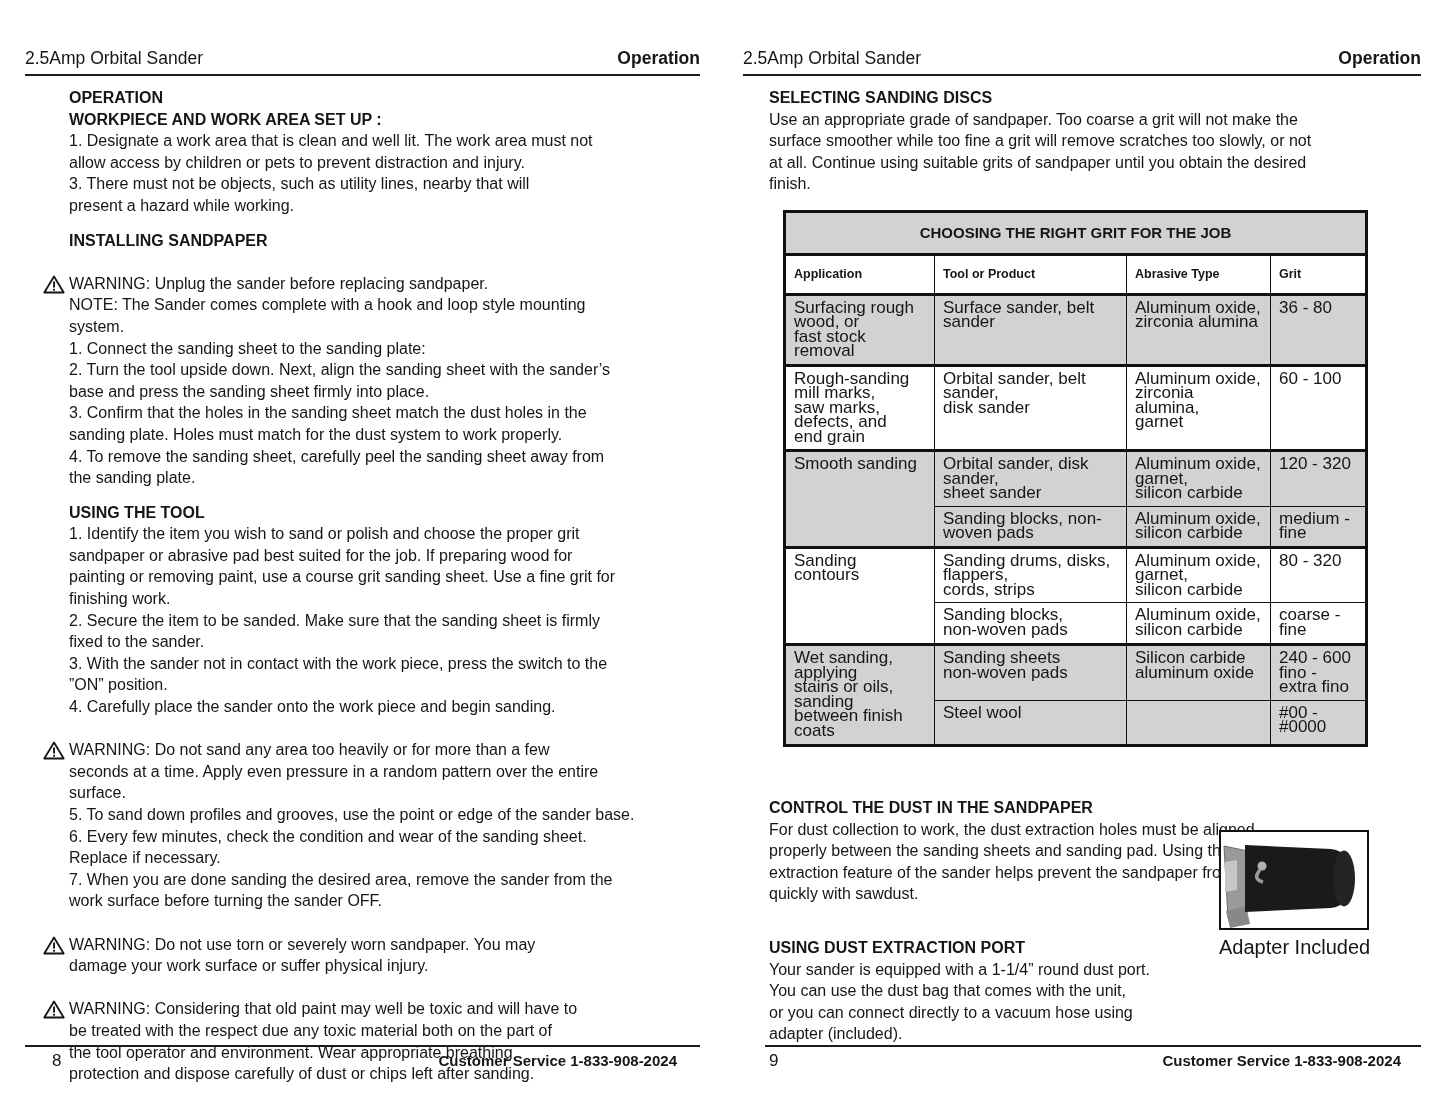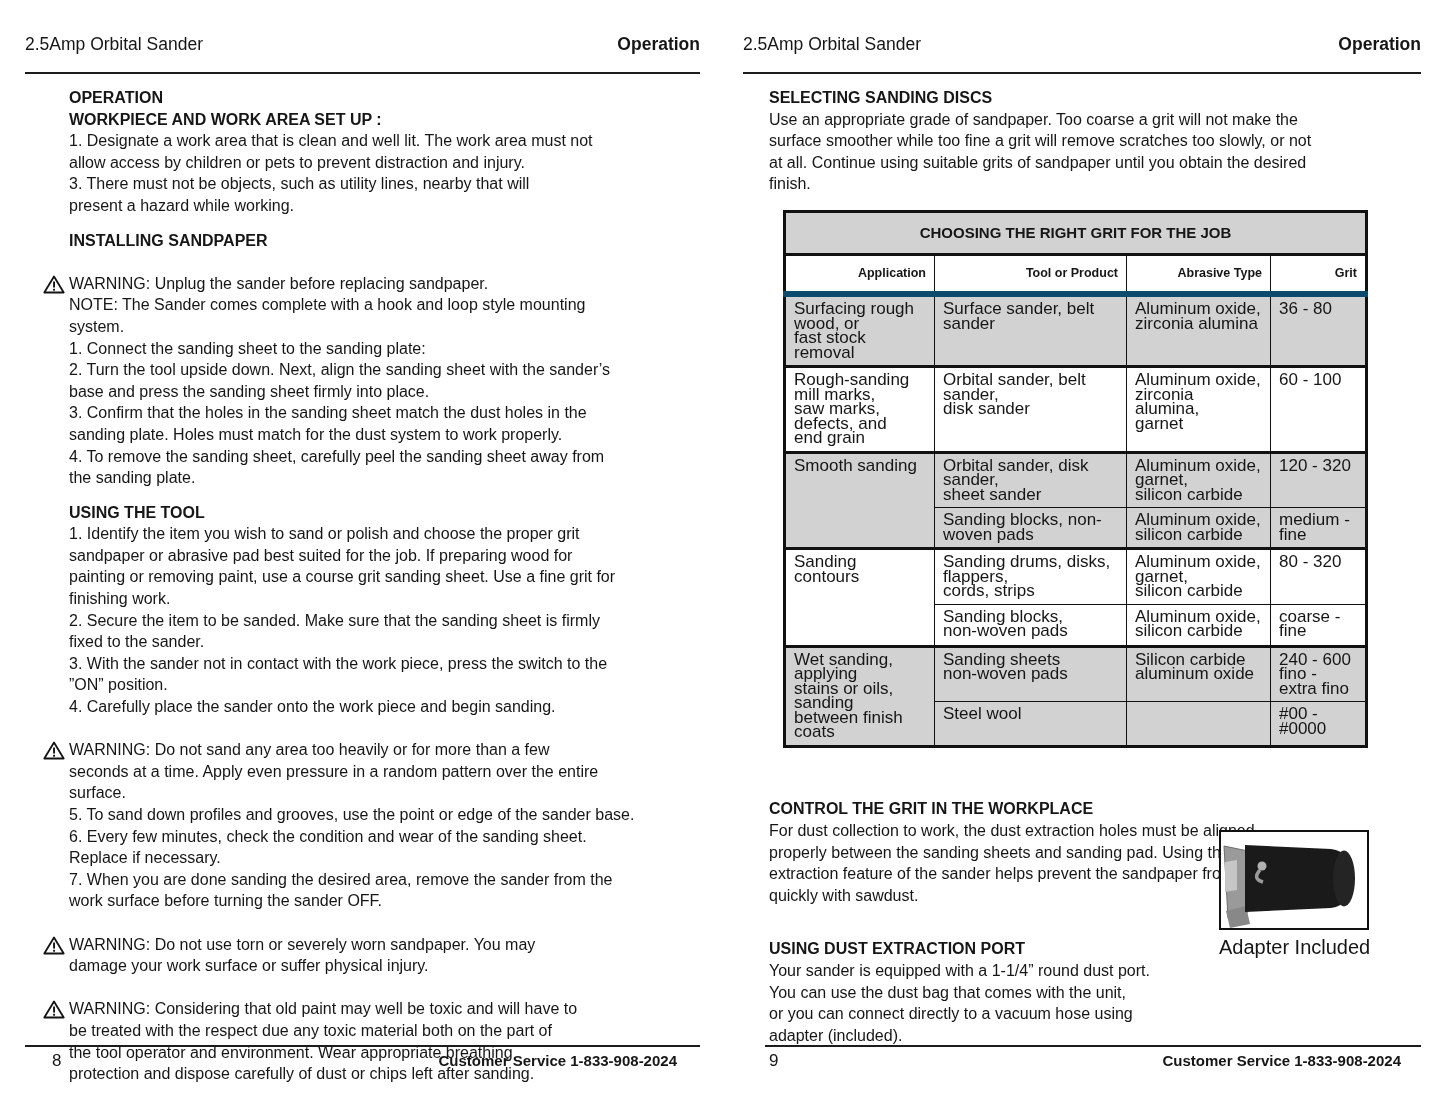--- a/index.html
+++ b/index.html
@@ -3,22 +3,22 @@
 <meta charset="utf-8">
 <style>
   * { margin:0; padding:0; box-sizing:border-box; }
   html,body { width:1445px; height:1118px; background:#ffffff; }
   body { font-family:"Liberation Sans", sans-serif; color:#161616; position:relative; }
 
   .page { position:absolute; top:0; height:1118px; }
   #page8 { left:0; width:722px; }
   #page9 { left:722px; width:723px; }
 
-  .pg-header { position:absolute; top:34px; display:flex; justify-content:space-between;
-               align-items:flex-end; border-bottom:2px solid #1c1c1c; padding-bottom:17px; }
+  .pg-header { position:absolute; top:48px; display:flex; justify-content:space-between;
+               align-items:flex-end; border-bottom:2px solid #1c1c1c; padding-bottom:5px; }
   #page8 .pg-header { left:25px; width:675px; }
   #page9 .pg-header { left:21px; width:678px; }
   .pg-header .product { font-size:17.5px; }
   .pg-header .section { font-size:17.5px; font-weight:bold; }
 
   .content { position:absolute; top:87px; }
   #page8 .content { left:69px; width:648px; }
   #page9 .content { left:47px; width:648px; }
 
   .para, .h { font-size:16px; line-height:21.6px; white-space:pre-line; }
@@ -32,22 +32,22 @@
   
   table.grit { border-collapse:collapse; table-layout:fixed; width:582px;
                margin:15px 0 0 14px; }
   table.grit th, table.grit td { border:1.5px solid #111; font-size:17px;
                line-height:14.5px; padding:5px 8px; vertical-align:top;
                white-space:pre-line; overflow:hidden; }
   table.grit { border:3px solid #111;padding-left:41px; }
   tr.title-row th { background:#d2d2d2; font-size:15px; line-height:17px;
                text-align:center; vertical-align:middle; border-bottom:3px solid #111;
                height:43px; padding:4px; }
-  tr.head-row th { background:#ffffff; font-size:12.5px; text-align:right;
-               vertical-align:middle; border-bottom:6px solid #0c4a6e; height:40px; }
+  tr.head-row th { background:#ffffff; font-size:12.5px; text-align:left;
+               vertical-align:middle; border-bottom:1px solid #0c4a6e; height:40px; }
   tr.major td { border-top:3px solid #111; }
   tr.shade td { background:#d2d2d2; }
   tr.rA { height:40px; } tr.rB { height:56px; }
   tr.rC1 { height:37px; } tr.rC2 { height:36px; }
   tr.rD1 { height:42px; } tr.rD2 { height:42px; }
   tr.rE1 { height:45px; } tr.rE2 { height:45px; }
 
   #page9 .control-head { margin-top:50px; }
   #page9 .dust-head { margin-top:32px; }
   #page9 .dust-para { width:460px; }
@@ -253,21 +253,21 @@
 fino - extra fino</td>
         </tr>
         <tr class="shade rE2">
           <td>Steel wool</td>
           <td></td>
           <td>#00 - #0000</td>
         </tr>
       </tbody>
     </table>
 
-    <p class="h control-head"><span>CONTROL THE GRIT IN THE WORKPLACE</span></p>
+    <p class="h control-head"><span>CONTROL THE DUST IN THE SANDPAPER</span></p>
     <p class="para"><span>For dust collection to work, the dust extraction holes must be aligned
 properly between the sanding sheets and sanding pad. Using the dust
 extraction feature of the sander helps prevent the sandpaper from loading
 quickly with sawdust.</span></p>
 
     <p class="h dust-head"><span>USING DUST EXTRACTION PORT</span></p>
     <p class="para dust-para"><span>Your sander is equipped with a 1-1/4” round dust port.
 You can use the dust bag that comes with the unit,
 or you can connect directly to a vacuum hose using
 adapter (included).</span></p>

